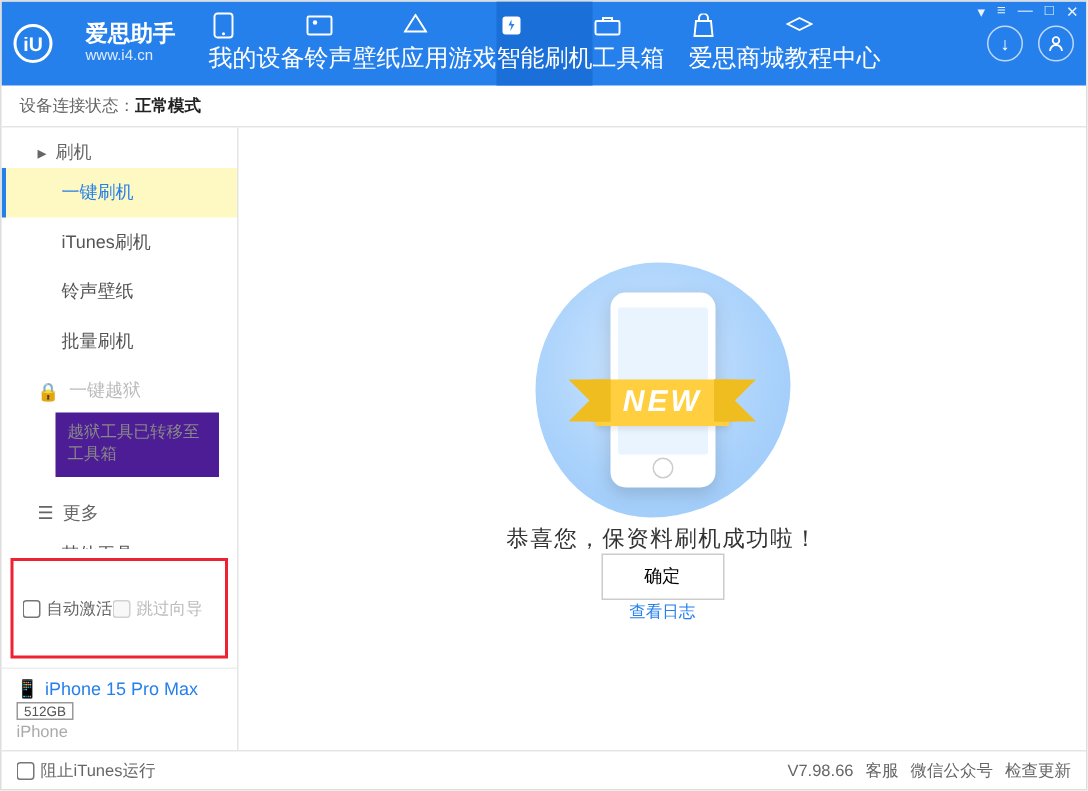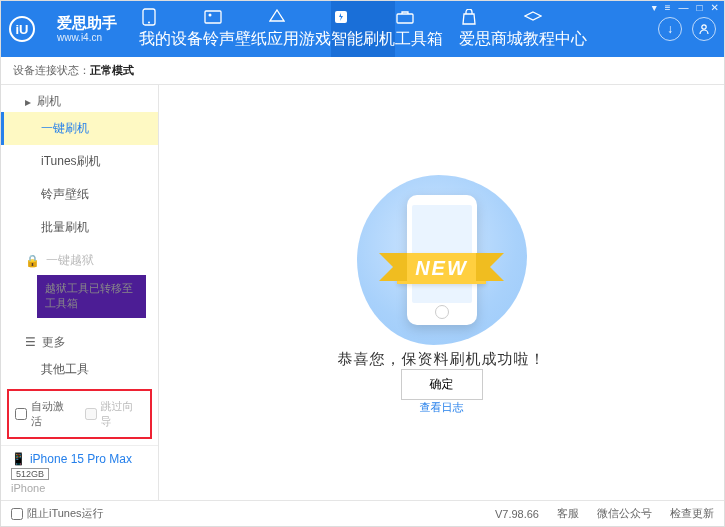--- a/index.html
+++ b/index.html
@@ -27,21 +27,21 @@
 
 
 .body { display: flex; height: calc(100% - 56px - 28px - 26px); }
 .sidebar { width: 158px; border-right: 1px solid #e5e5e5; display: flex; flex-direction: column; }
 .side-scroll { flex: 1; overflow: hidden; }
 .side-group { padding: 8px 12px 2px 24px; color: #666; font-size: 12px; display: flex; align-items: center; gap: 6px; }
 .side-group.locked { color: #bbb; }
 .side-item { padding: 8px 12px 8px 40px; color: #555; cursor: pointer; font-size: 12px; }
 .side-item.active { background: #fef9c3; color: #2680eb; border-left: 3px solid #2680eb; padding-left: 37px; }
 .side-note { margin: 4px 12px 8px 36px; background: #4c1d95; color: #888; padding: 6px 8px; font-size: 11px; line-height: 1.4; }
-.checkbox-zone { border: 2px solid #e23; margin: 6px; padding: 8px 6px; display: flex; gap: 10px; align-items: center; }
+.checkbox-zone { border: 2px solid #e23; margin: 6px; padding: 24px 6px; display: flex; align-items: center; }
 .chk { display: flex; align-items: center; gap: 4px; font-size: 11px; color: #666; }
 .chk.disabled { color: #bbb; }
 .chk input { width: 12px; height: 12px; }
 .device-box { padding: 6px 10px; border-top: 1px solid #eee; }
 .device-name { color: #2680eb; font-size: 12px; display: flex; align-items: center; gap: 4px; }
 .storage-badge { display: inline-block; border: 1px solid #999; font-size: 9px; padding: 0 4px; margin-top: 2px; color: #555; }
 .device-type { color: #aaa; font-size: 11px; margin-top: 2px; }
 
 
 .main { flex: 1; display: flex; flex-direction: column; align-items: center; justify-content: center; position: relative; }
@@ -54,21 +54,21 @@
 .new-ribbon::before, .new-ribbon::after { content: ""; position: absolute; top: 0; border: 14px solid #f0bd20; }
 .new-ribbon::before { left: -18px; border-left-color: transparent; }
 .new-ribbon::after { right: -18px; border-right-color: transparent; }
 .success-msg { font-size: 15px; color: #333; letter-spacing: 1px; }
 .ok-btn { padding: 6px 28px; border: 1px solid #ccc; background: #fff; cursor: pointer; font-size: 12px; }
 .log-link { color: #2680eb; font-size: 11px; cursor: pointer; }
 
 
 .footer { height: 26px; border-top: 1px solid #e5e5e5; display: flex; align-items: center; padding: 0 10px; font-size: 11px; color: #666; }
 .footer .spacer { flex: 1; }
-.footer .fitem { margin-left: 18px; cursor: pointer; }
+.footer .fitem { margin-left: 8px; cursor: pointer; }
 .footer .chk { margin: 0; }
 
 svg { display: block; }
 </style>
 </head>
 <body>
 
 <div class="win-controls">
   <span>▾</span>
   <span>≡</span>

